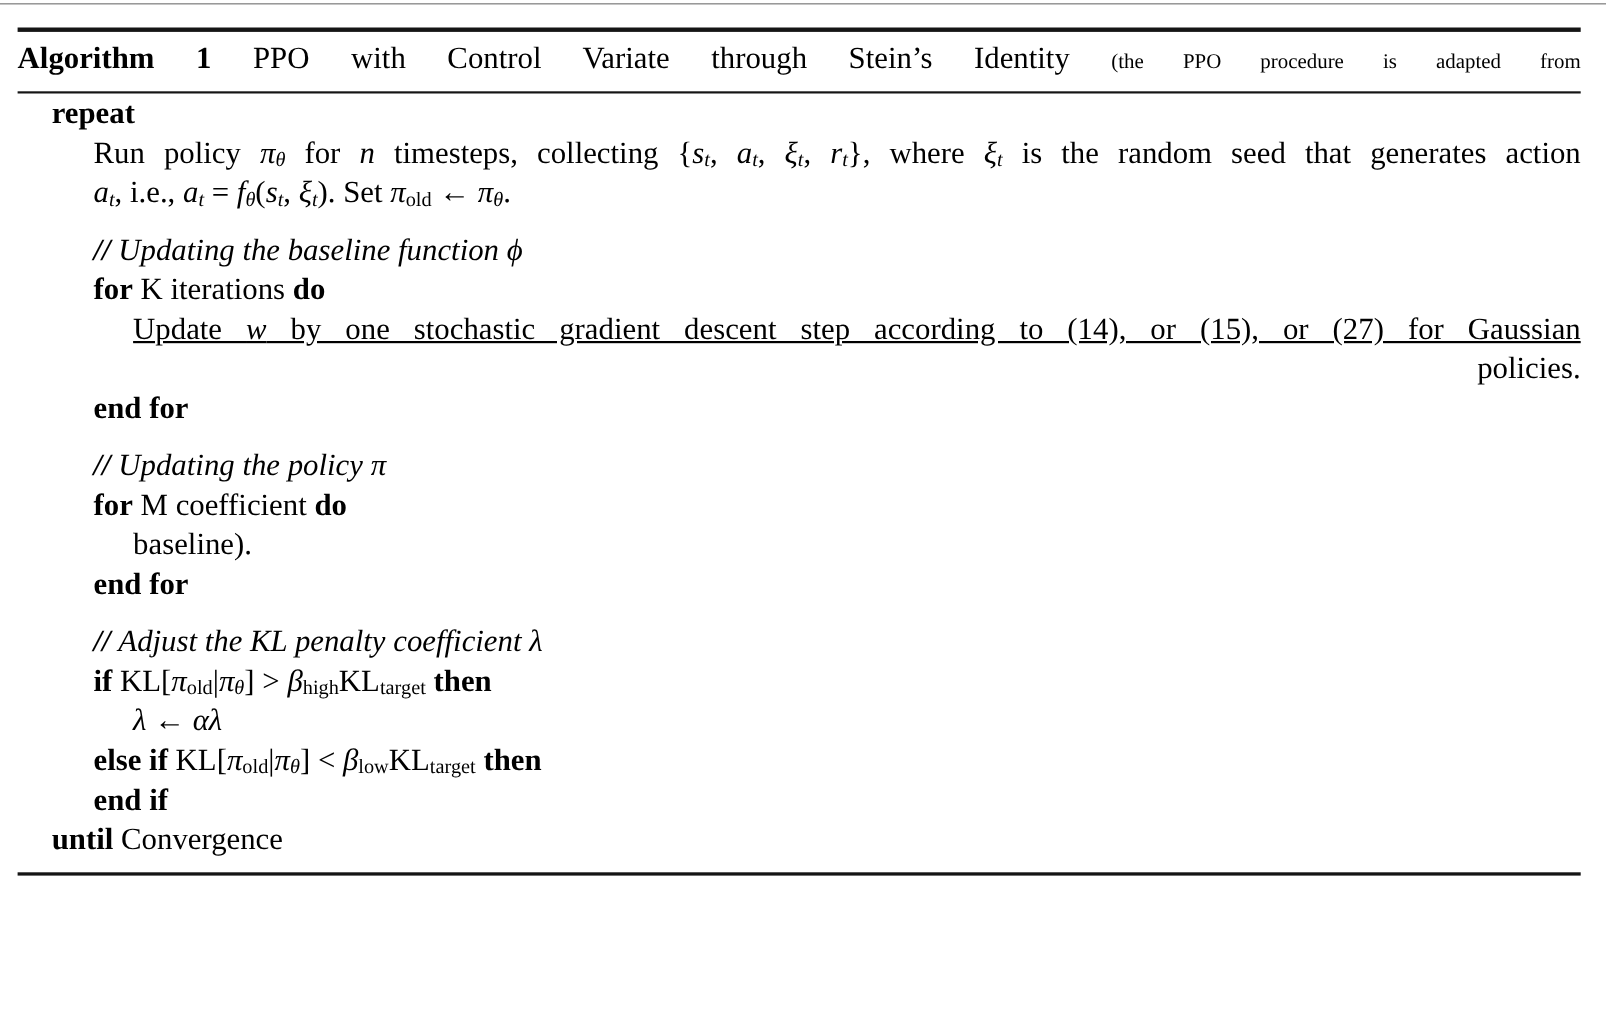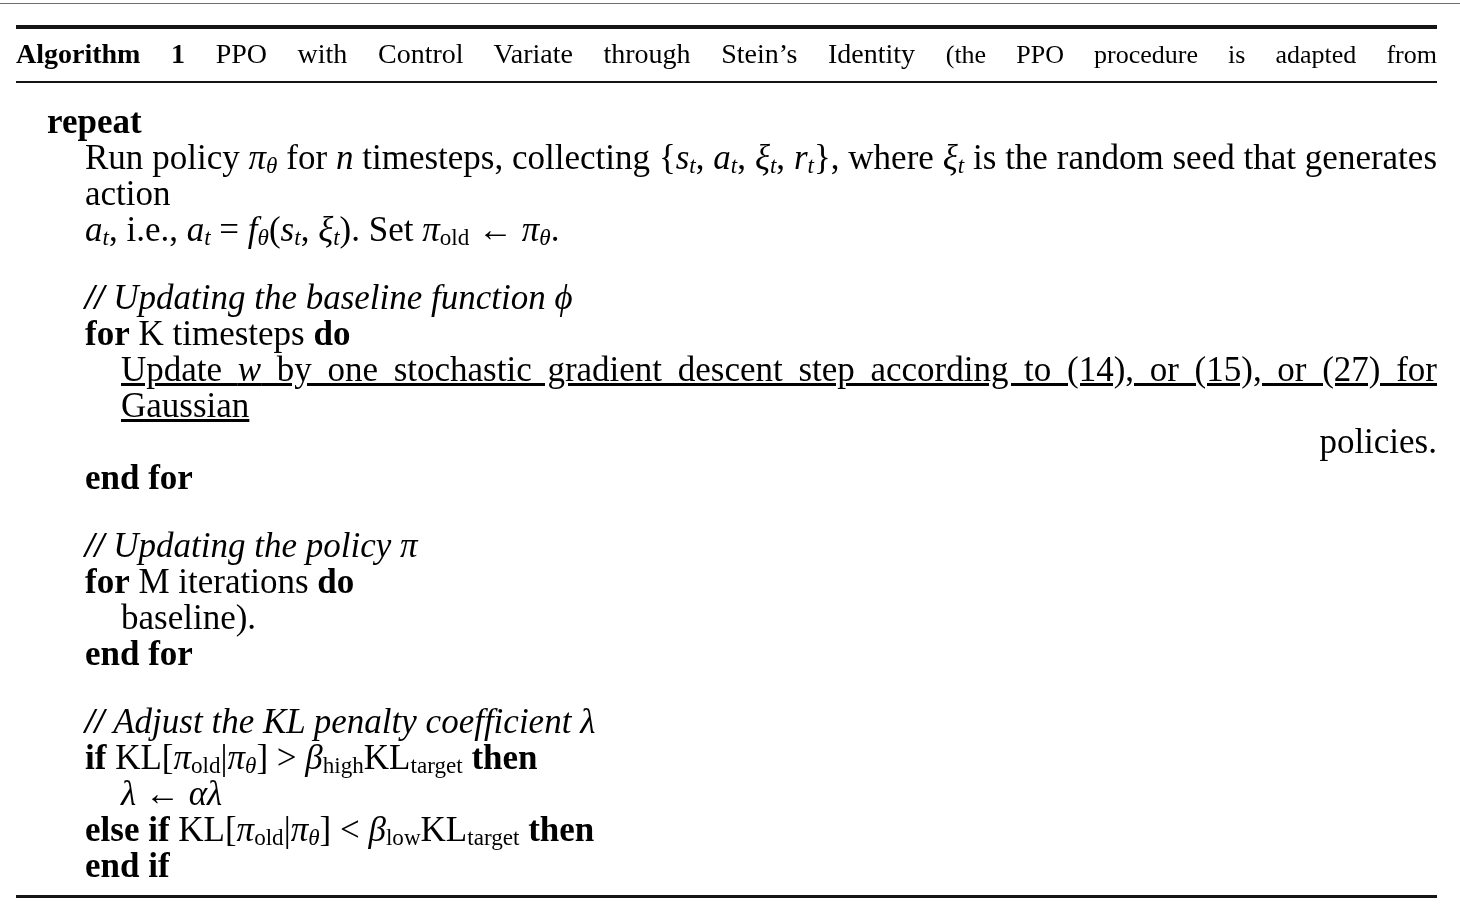--- a/index.html
+++ b/index.html
@@ -30,36 +30,36 @@
   .rule-top    { height: 4px; }
   .rule-mid    { height: 2px; }
   .rule-bottom { height: 3px; margin-top: 11px; }
 
   .caption {
     padding: 5px 0 6px 0;
     font-size: 28px;
     line-height: 40px;
   }
   .body {
-    padding-top: 21px;
-    font-size: 35px;
+    padding-top: 1px;
+    font-size: 28px;
     line-height: 36px;
   }
   .line { text-align: left; }
   .line.justify {
     text-align: justify;
     text-align-last: justify;
   }
-  .line.gap { margin-top: 32px; }
+  .line.gap { margin-top: 16px; }
 
   .seg-r  { font-style: normal;  font-weight: normal; margin-top: 16px; }
   .seg-b  { font-weight: bold; }
   .seg-i  { font-style: italic; }
   .seg-bi { font-style: italic; font-weight: bold; }
-  .seg-rs { font-size: 26px; }
+  .seg-rs { font-size: 19px; }
 
   sub {
     font-size: 66%;
     line-height: 0;
     vertical-align: baseline;
     position: relative;
     top: 0.18em;
   }
 </style>
 </head>
@@ -71,28 +71,29 @@
   <div class="rule rule-top"></div>
   <div class="caption" id="caption">
       <div class="line justify"><span class="seg-b">Algorithm 1</span><span class="seg-r"> PPO with Control Variate through Stein’s Identity </span><span class="seg-rs">(the PPO procedure is adapted from</span></div>
     </div>
   <div class="rule rule-mid"></div>
   <div class="body" id="algo-body">
       <div class="line" style="padding-left: 31px;"><span class="seg-b">repeat</span></div>
       <div class="line justify" style="padding-left: 69px;"><span class="seg-r">Run policy </span><span class="seg-i">π<sub class="seg-i">θ</sub></span><span class="seg-r"> for </span><span class="seg-i">n</span><span class="seg-r"> timesteps, collecting {</span><span class="seg-i">s<sub class="seg-i">t</sub></span><span class="seg-r">, </span><span class="seg-i">a<sub class="seg-i">t</sub></span><span class="seg-r">, </span><span class="seg-i">ξ<sub class="seg-i">t</sub></span><span class="seg-r">, </span><span class="seg-i">r<sub class="seg-i">t</sub></span><span class="seg-r">}, where </span><span class="seg-i">ξ<sub class="seg-i">t</sub></span><span class="seg-r"> is the random seed that generates action</span></div>
       <div class="line" style="padding-left: 69px;"><span class="seg-i">a<sub class="seg-i">t</sub></span><span class="seg-r">, i.e., </span><span class="seg-i">a<sub class="seg-i">t</sub></span><span class="seg-r"> = </span><span class="seg-i">f<sub class="seg-i">θ</sub></span><span class="seg-r">(</span><span class="seg-i">s<sub class="seg-i">t</sub></span><span class="seg-r">, </span><span class="seg-i">ξ<sub class="seg-i">t</sub></span><span class="seg-r">). Set </span><span class="seg-i">π<sub class="seg-r">old</sub></span><span class="seg-r"> ← </span><span class="seg-i">π<sub class="seg-i">θ</sub></span><span class="seg-r">.</span></div>
       <div class="line gap" style="padding-left: 69px;"><span class="seg-bi">// </span><span class="seg-i">Updating the baseline function </span><span class="seg-i">ϕ</span></div>
-      <div class="line" style="padding-left: 69px;"><span class="seg-b">for</span><span class="seg-r"> K timesteps </span><span class="seg-b">do</span></div>
+      <div class="line" style="padding-left: 69px;"><span class="seg-b">for</span><span class="seg-r"> K iterations </span><span class="seg-b">do</span></div>
       <div class="line justify" style="padding-left: 105px; text-decoration: underline;"><span class="seg-r">Update </span><span class="seg-i">w</span><span class="seg-r"> by one stochastic gradient descent step according to (14), or (15), or (27) for Gaussian</span></div>
       <div class="line" style="padding-left: 105px; text-align: right;"><span class="seg-r">policies.</span></div>
       <div class="line" style="padding-left: 69px;"><span class="seg-b">end for</span></div>
       <div class="line gap" style="padding-left: 69px;"><span class="seg-bi">// </span><span class="seg-i">Updating the policy </span><span class="seg-i">π</span></div>
-      <div class="line" style="padding-left: 69px;"><span class="seg-b">for</span><span class="seg-r"> M iterations </span><span class="seg-b">do</span></div>
+      <div class="line" style="padding-left: 69px;"><span class="seg-b">for</span><span class="seg-r"> M coefficient </span><span class="seg-b">do</span></div>
       <div class="line" style="padding-left: 105px;"><span class="seg-r">baseline).</span></div>
       <div class="line" style="padding-left: 69px;"><span class="seg-b">end for</span></div>
       <div class="line gap" style="padding-left: 69px;"><span class="seg-bi">// </span><span class="seg-i">Adjust the KL penalty coefficient </span><span class="seg-i">λ</span></div>
       <div class="line" style="padding-left: 69px;"><span class="seg-b">if</span><span class="seg-r"> KL[</span><span class="seg-i">π<sub class="seg-r">old</sub></span><span class="seg-r">|</span><span class="seg-i">π<sub class="seg-i">θ</sub></span><span class="seg-r">] &gt; </span><span class="seg-i">β<sub class="seg-r">high</sub></span><span class="seg-r">KL<sub class="seg-r">target</sub></span><span class="seg-b"> then</span></div>
       <div class="line" style="padding-left: 105px;"><span class="seg-i">λ</span><span class="seg-r"> ← </span><span class="seg-i">αλ</span></div>
       <div class="line" style="padding-left: 69px;"><span class="seg-b">else if</span><span class="seg-r"> KL[</span><span class="seg-i">π<sub class="seg-r">old</sub></span><span class="seg-r">|</span><span class="seg-i">π<sub class="seg-i">θ</sub></span><span class="seg-r">] &lt; </span><span class="seg-i">β<sub class="seg-r">low</sub></span><span class="seg-r">KL<sub class="seg-r">target</sub></span><span class="seg-b"> then</span></div>
       <div class="line" style="padding-left: 69px;"><span class="seg-b">end if</span></div>
+      <div class="line" style="padding-left: 31px;"><span class="seg-b">until</span><span class="seg-r"> Convergence</span></div>
     </div>
   <div class="rule rule-bottom"></div>
 </div>
 
 </body></html>

